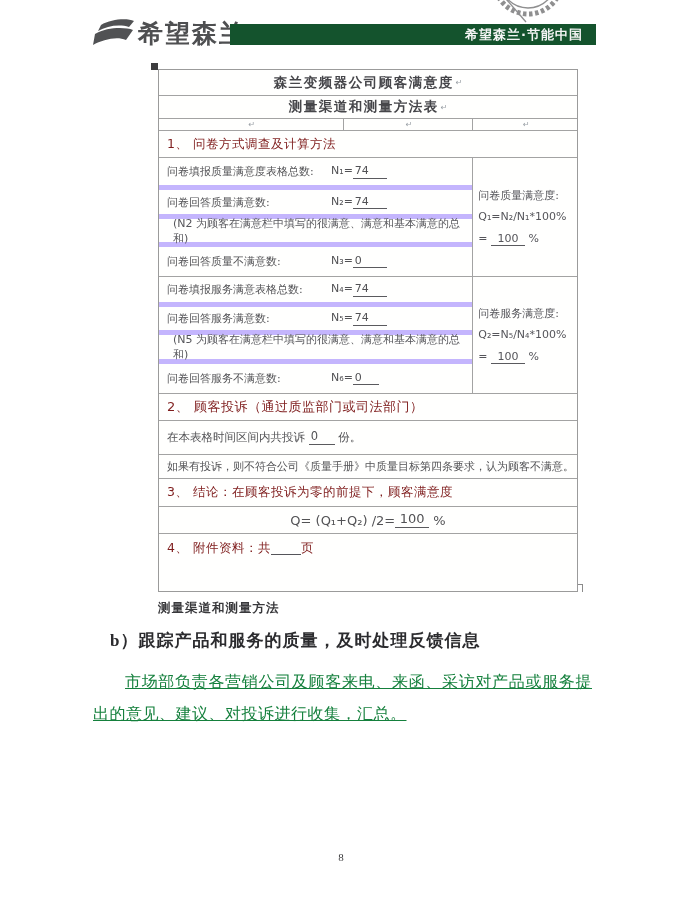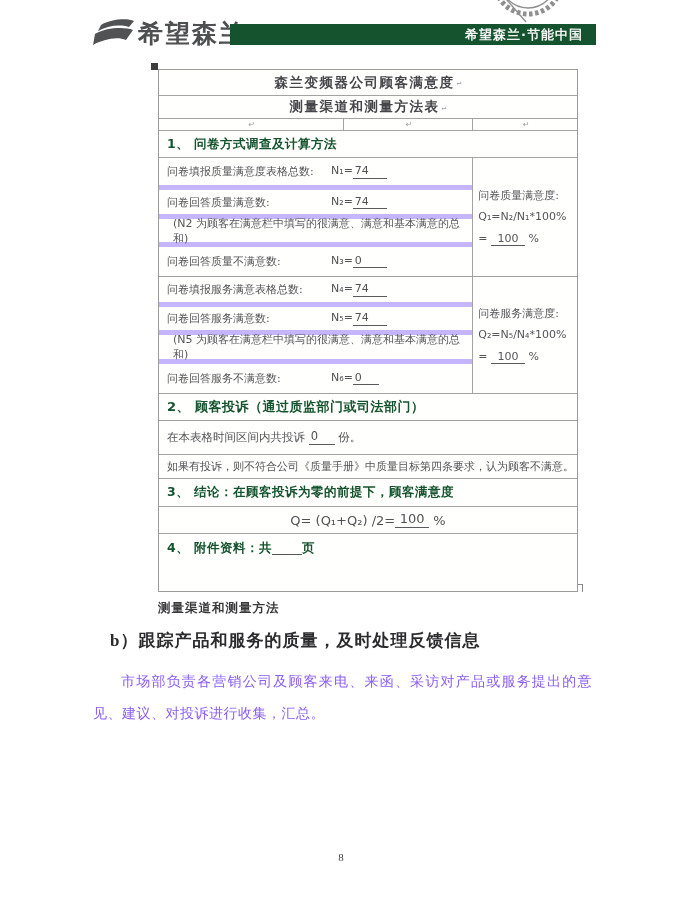--- a/index.html
+++ b/index.html
@@ -26,28 +26,28 @@
   
   .tbl{
     position:absolute;left:158px;top:69px;width:420px;height:523px;
     border:1px solid #9b9b9b;box-sizing:border-box;background:#fffffe;
     font-family:"DejaVu Sans",sans-serif;color:#525255;
   }
   .anchor-sq{position:absolute;left:151px;top:63px;width:7px;height:7px;background:#3c3c3e;}
   .corner-mark{position:absolute;left:576px;top:584px;width:6px;height:7px;border-top:1px solid #8b8b8b;border-right:1px solid #8b8b8b;}
   .trow{position:relative;border-top:1px solid #a3a3a3;box-sizing:border-box;overflow:hidden;}
   .trow.first{border-top:none;}
-  .t-title{display:flex;align-items:center;justify-content:center;font-weight:bold;font-size:13.5px;color:#46464a;letter-spacing:1.5px;font-family:Liberation Mono, monospace;}
+  .t-title{display:flex;align-items:center;justify-content:center;font-weight:bold;font-size:13.5px;color:#46464a;letter-spacing:1.5px;}
   .pilcrow{font-size:8px;color:#9aa0a6;font-weight:normal;margin-left:2px;letter-spacing:0;}
   .cells{display:flex;height:100%;}
   .cell{box-sizing:border-box;padding:0 6px;display:flex;align-items:center;font-size:12px;}
   .cell + .cell{border-left:1px solid #a3a3a3;}
   .c1{width:44%;} .c2{width:31%;} .c3{width:25%;}
   .cell.center{justify-content:center;}
-  .sec-head{display:flex;align-items:center;padding-left:8px;font-weight:bold;font-size:12.5px;color:#14532d;letter-spacing:.5px;}
+  .sec-head{display:flex;align-items:center;padding-left:8px;font-weight:normal;font-size:12.5px;color:#7f1d1d;letter-spacing:.5px;}
   .split{display:flex;}
   .split .left{width:314px;box-sizing:border-box;}
   .split .right{
     width:105px;box-sizing:border-box;border-left:1px solid #a3a3a3;
     display:flex;flex-direction:column;justify-content:center;padding-left:5px;
     font-size:11px;line-height:1.95;color:#55555a;
   }
   .nrow{position:relative;border-bottom:5px solid #c4b5fd;box-sizing:border-box;display:flex;align-items:center;font-size:11px;}
   .nrow:last-child{border-bottom:none;}
   .nrow .lab{padding-left:8px;white-space:nowrap;}
@@ -61,22 +61,22 @@
   .res .uline{text-align:center;min-width:30px;}
   .txtline{display:flex;align-items:center;padding-left:8px;font-size:11.5px;white-space:nowrap;}
   .center-line{display:flex;align-items:center;justify-content:center;font-size:13px;}
   .blank-line{display:inline-block;width:30px;border-bottom:1px solid #55555a;height:12px;}
   
   .caption{
     position:absolute;left:158px;top:600px;width:420px;text-align:left;
     font-size:12.5px;font-weight:bold;color:#39393c;font-family:"DejaVu Sans",sans-serif;letter-spacing:1px;
   }
   .h-b{position:absolute;left:110px;top:629px;font-size:17px;font-weight:bold;color:#2b2b2e;letter-spacing:1px;}
-  .para{position:absolute;left:93px;width:499px;font-size:14px;line-height:32px;
-        text-align:justify;text-indent:2em;color:#8b5cf6;letter-spacing:.5px;}
+  .para{position:absolute;left:93px;width:499px;font-size:16px;line-height:32px;
+        text-align:justify;text-indent:2em;color:#15803d;letter-spacing:.5px;text-decoration:underline;}
   .p1{top:666px;}
   .p2{top:746px;}
   .pagenum{position:absolute;left:0;top:851px;width:682px;text-align:center;font-size:11px;color:#3a3a3c;}
 </style>
 </head>
 <body>
 
 <div class="page">
 
   <div class="hdr">

